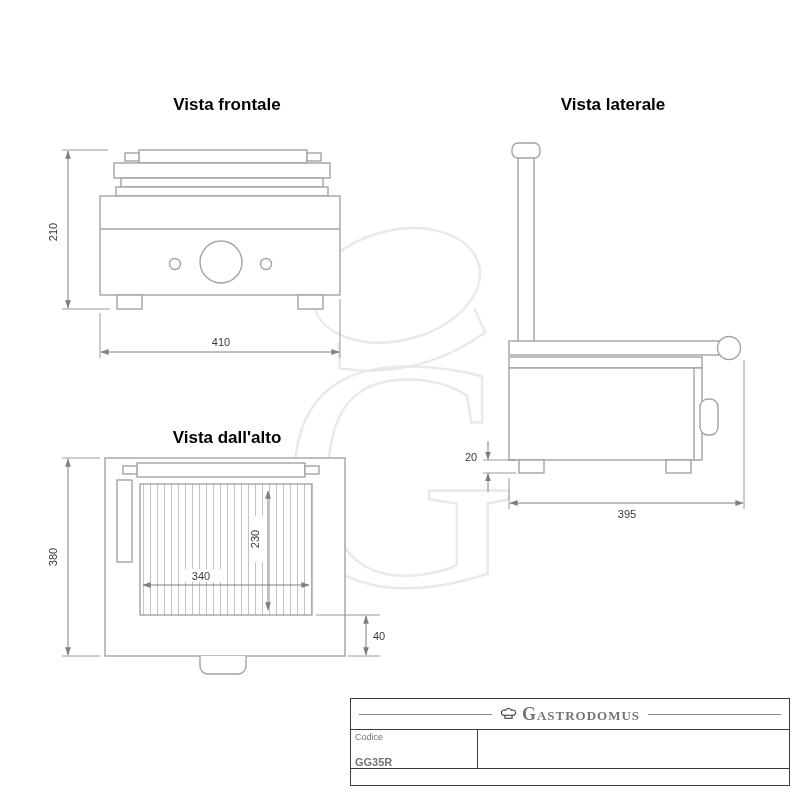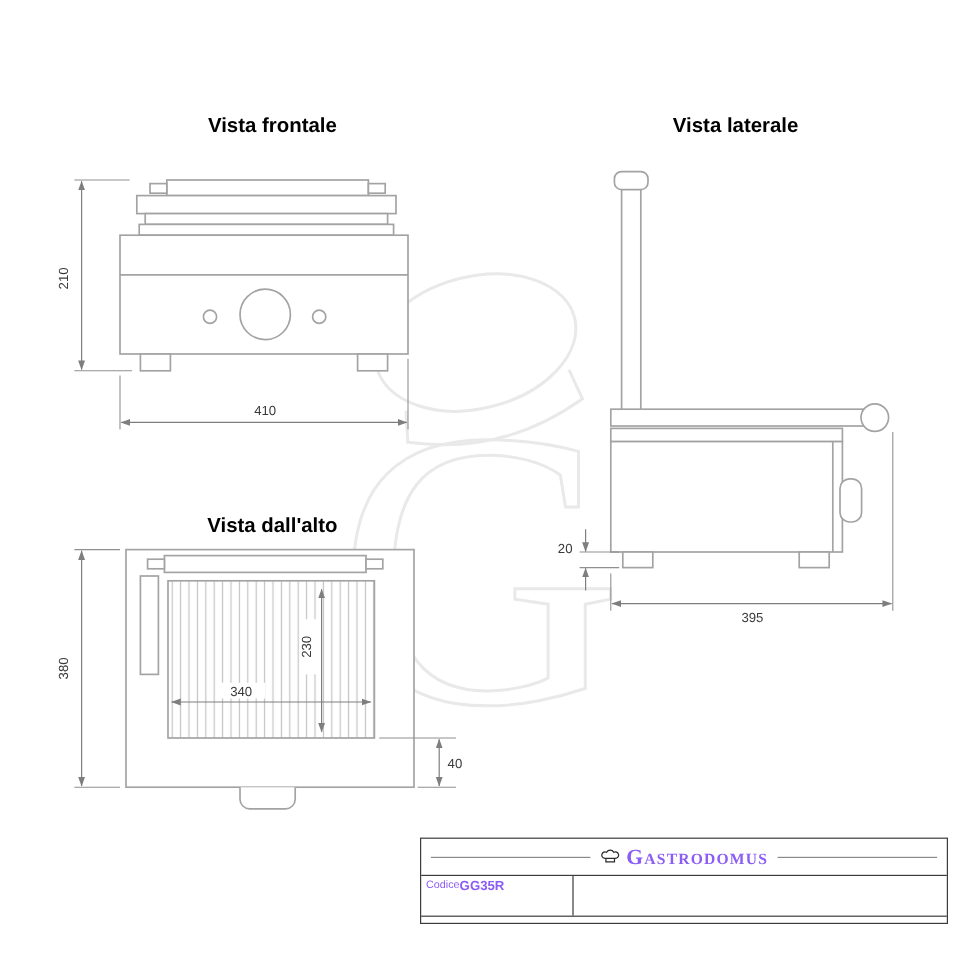--- a/index.html
+++ b/index.html
@@ -10,33 +10,33 @@
   
   .geo{stroke:#a3a3a3;stroke-width:1.4;fill:#ffffff}
   .dims{stroke:#7e7e7e;stroke-width:1;fill:none}
   .ext{stroke:#8f8f8f;stroke-width:0.9}
   .dim-text{fill:#3a3a3a;stroke:none;font-size:11px;font-family:"Liberation Sans",sans-serif}
   .view-title{fill:#000;stroke:none;font-size:17px;font-weight:700;font-family:"Liberation Sans",sans-serif}
   .wm{stroke:#e9e9e9;fill:none;stroke-width:2.5}
   .label-bg{fill:#ffffff;stroke:none}
 
   
-  .titleblock{position:absolute;left:350px;top:698px;width:440px;height:72px;
-    border:1px solid #3c3c3c;background:#fff;color:#8b5cf6;display:flex;flex-direction:column}
+  .titleblock{position:absolute;left:350px;top:698px;width:440px;height:88px;
+    border:1px solid #3c3c3c;background:#fff;color:#737373;display:flex;flex-direction:column}
   .tb-logo{height:31px;border-bottom:1px solid #3c3c3c;display:flex;align-items:center}
   .tb-logo::before,.tb-logo::after{content:"";flex:1;height:1px;background:#8a8a8a;margin:0 8px}
   .tb-brand{font-family:"Liberation Serif", serif;font-variant:small-caps;font-weight:600;
     font-size:18px;letter-spacing:1px;margin-left:5px}
   .tb-emblem{display:inline-flex;align-items:center}
   .tb-mid{flex:0 0 34px;display:flex;border-bottom:1px solid #3c3c3c}
-  .tb-cell{padding:2px 4px 0 4px;display:flex;}
+  .tb-cell{padding:2px 4px 0 4px;display:flex;flex-direction:column}
   .tb-cell.code{width:127px;border-right:1px solid #3c3c3c}
   .tb-cell.desc{flex:1}
   .tb-label{font-size:9px}
-  .tb-code-value{font-size:11px;font-weight:700;margin-top:1px}
+  .tb-code-value{font-size:11px;font-weight:700;margin-top:14px}
   .tb-desc-value{font-size:9.5px;margin-top:4px}
   .tb-legal{flex:1;display:flex;align-items:center;padding:0 5px;font-size:9.5px;white-space:nowrap}
 </style>
 </head>
 <body>
 
 <svg class="drawing" width="800" height="700" viewBox="0 0 800 700">
   <defs>
     <marker id="arrow" viewBox="0 0 10 10" refX="8.5" refY="5" markerWidth="9" markerHeight="9" orient="auto-start-reverse">
       <path d="M0,1.8 L9,5 L0,8.2 Z" fill="#7e7e7e"></path>

